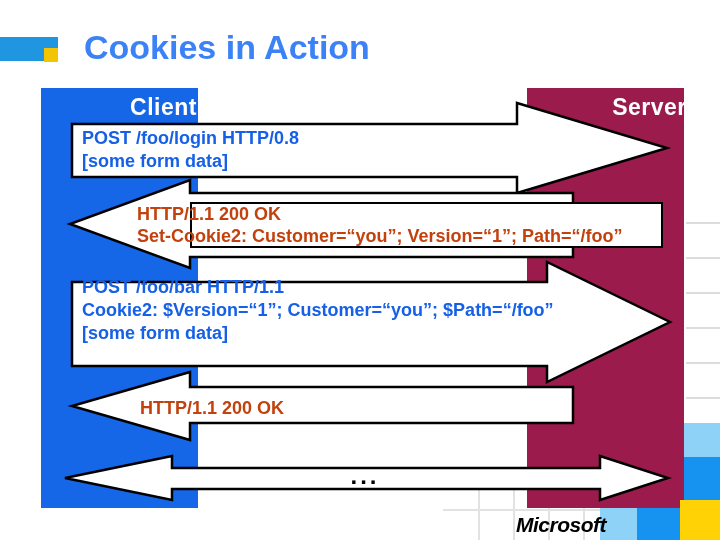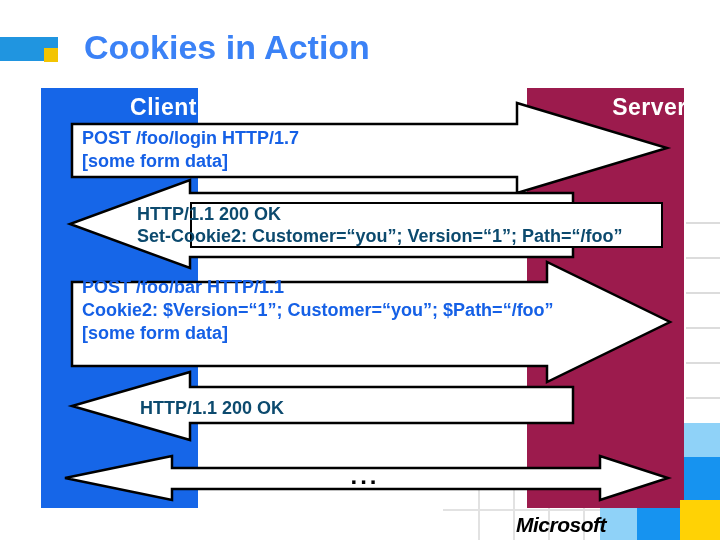--- a/index.html
+++ b/index.html
@@ -25,21 +25,21 @@
     left:84px;top:28px;width:520px;color:#3b82f6;
     font-size:34px;font-weight:bold;letter-spacing:0px;
   }
   
   #arrow-layer{left:0;top:0;width:720px;height:540px;pointer-events:none;}
   
   #msg2-box{left:190px;top:202px;width:473px;height:46px;background:#ffffff;border:2px solid #000000;}
   
   .msg-text{position:absolute;font-weight:bold;font-size:18px;line-height:23px;white-space:nowrap;}
   .msg-blue{color:#1560e6;}
-  .msg-maroon{color:#0c4a6e;}
+  .msg-maroon{color:#c2410c;}
   #msg1-text{left:82px;top:127px;}
   #msg2-text{left:137px;top:203px;line-height:22px;}
   #msg3-text{left:82px;top:276px;}
   #msg4-text{left:140px;top:397px;}
   #dots-text{left:330px;top:462px;width:70px;text-align:center;color:#000000;
     font-weight:bold;font-size:24px;letter-spacing:3px;}
   
   .striphline{position:absolute;left:686px;width:34px;height:2px;background:#dcdcdc;}
   
   .sq{position:absolute;}
@@ -100,21 +100,21 @@
     <polygon points="72,124 517,124 517,103 667,148 517,193 517,177 72,177" fill="#ffffff" stroke="#000000" stroke-width="2.5"></polygon>
     <polygon points="573,193 573,257 190,257 190,268 70,224 190,180 190,193" fill="#ffffff" stroke="#000000" stroke-width="2.5"></polygon>
     <polygon points="72,282 547,282 547,262 670,322 547,382 547,366 72,366" fill="#ffffff" stroke="#000000" stroke-width="2.5"></polygon>
     <polygon points="573,387 573,423 190,423 190,440 72,406 190,372 190,387" fill="#ffffff" stroke="#000000" stroke-width="2.5"></polygon>
     <polygon points="172,456 65,478 172,500 172,489 600,489 600,500 668,478 600,456 600,468 172,468" fill="#ffffff" stroke="#000000" stroke-width="2.5"></polygon>
   </svg>
 
   <div class="abs" id="msg2-box"></div>
 
   <div class="msg-text msg-blue" id="msg1-text">
-    <div>POST /foo/login HTTP/1.7</div>
+    <div>POST /foo/login HTTP/0.8</div>
     <div>[some form data]</div>
   </div>
   <div class="msg-text msg-maroon" id="msg2-text">
     <div>HTTP/1.1 200 OK</div>
     <div>Set-Cookie2: Customer=“you”; Version=“1”; Path=“/foo”</div>
   </div>
   <div class="msg-text msg-blue" id="msg3-text">
     <div>POST /foo/bar HTTP/1.1</div>
     <div>Cookie2: $Version=“1”; Customer=“you”; $Path=“/foo”</div>
     <div>[some form data]</div>

